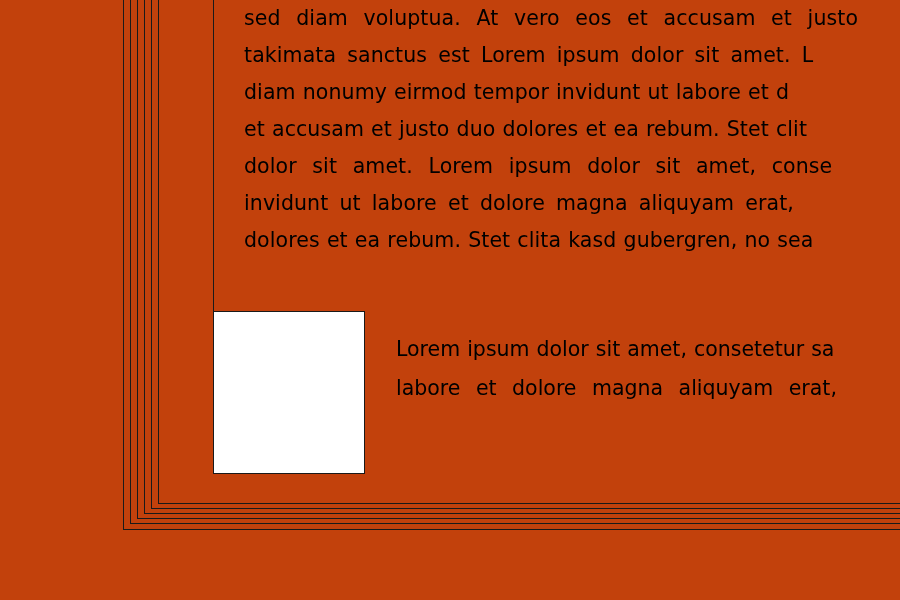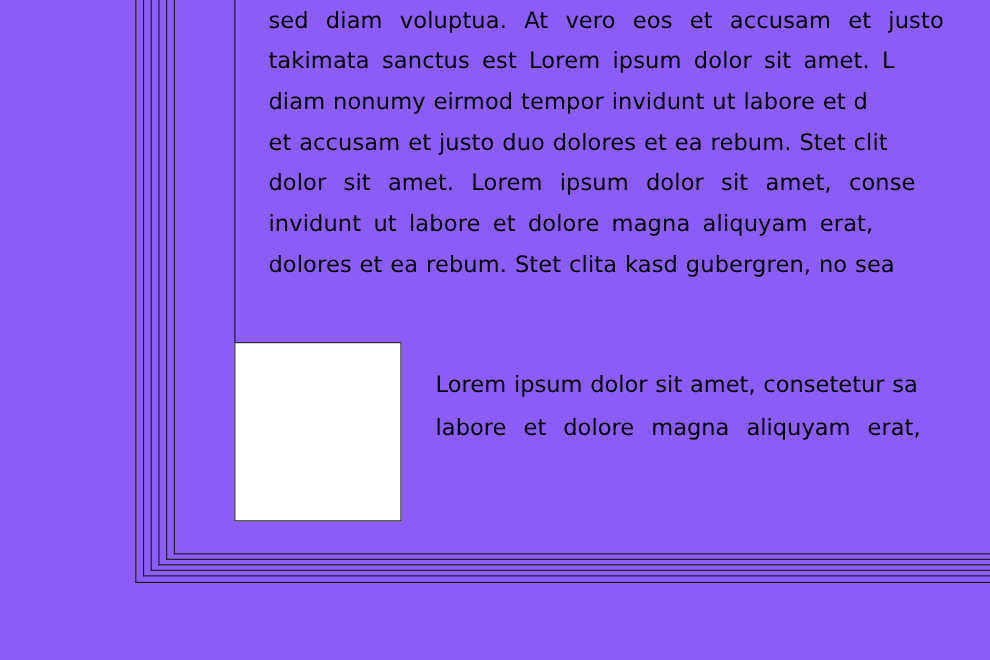--- a/index.html
+++ b/index.html
@@ -15,21 +15,21 @@
   }
 
   
 
   #doc-crop {
     position: absolute;
     left: 0;
     top: 0;
     width: 900px;
     height: 600px;
-    background: #8b5cf6;
+    background: #c2410c;
   }
 
   .vrule {
     position: absolute;
     width: 1px;
     background: #1a1a1a;
   }
   .hrule {
     position: absolute;
     height: 1px;

